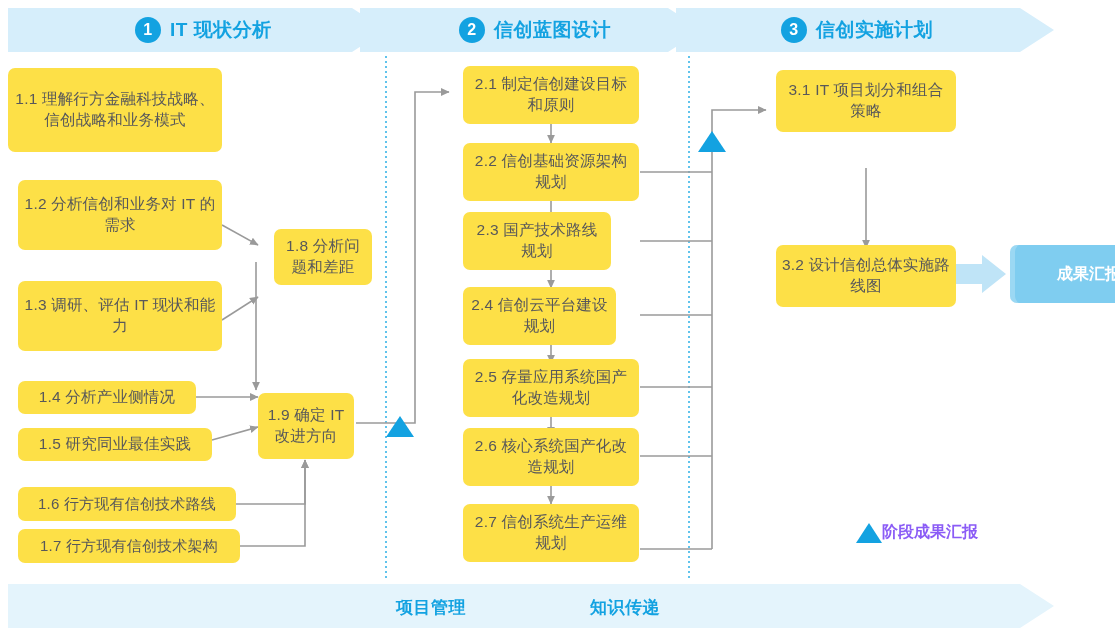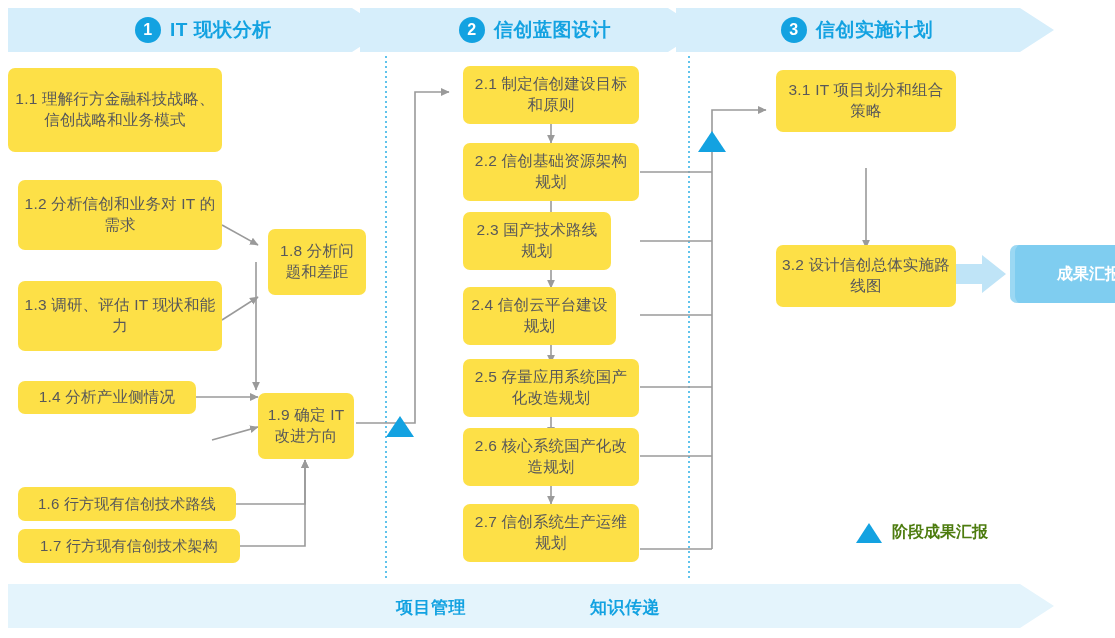--- a/index.html
+++ b/index.html
@@ -16,22 +16,22 @@
   .node.tight{font-size:15px;}
   .phase-label{position:absolute;z-index:4;display:flex;align-items:center;
         gap:9px;color:#13a2e1;font-weight:bold;font-size:19px;letter-spacing:.5px;}
   .badge{width:26px;height:26px;border-radius:50%;background:#13a2e1;color:#fff;
         font-size:16px;font-weight:bold;display:flex;align-items:center;
         justify-content:center;line-height:1;}
   .outcome{position:absolute;z-index:2;width:78px;height:58px;border-radius:7px;
         background:#7fcdf0;color:#ffffff;font-weight:bold;font-size:16px;
         line-height:1.25;display:flex;align-items:center;justify-content:center;
         text-align:center;box-shadow:inset 6px 0 0 -1px rgba(255,255,255,.22);}
-  .legend{position:absolute;z-index:4;display:flex;align-items:center;gap:10px;
-        color:#4d7c0f;font-weight:bold;font-size:16px;}
+  .legend{position:absolute;z-index:4;display:flex;align-items:center;
+        color:#8b5cf6;font-weight:bold;font-size:16px;}
   .legend-tri{width:0;height:0;border-left:13px solid transparent;
         border-right:13px solid transparent;border-bottom:20px solid #13a2e1;}
   .footer-label{position:absolute;z-index:4;color:#13a2e1;font-weight:bold;
         font-size:17px;letter-spacing:.5px;}
 </style>
 </head>
 <body>
 
 <div id="stage">
 
@@ -109,23 +109,24 @@
   </div>
   <div class="phase-label" style="left:781px;top:17px;">
     <span class="badge">3</span>
     <span>信创实施计划</span>
   </div>
 
   <div class="node" style="left:8px;top:68px;width:214px;height:84px;">1.1 理解行方金融科技战略、信创战略和业务模式</div>
   <div class="node" style="left:18px;top:180px;width:204px;height:70px;">1.2 分析信创和业务对 IT 的需求</div>
   <div class="node" style="left:18px;top:281px;width:204px;height:70px;">1.3 调研、评估 IT 现状和能力</div>
   <div class="node" style="left:18px;top:381px;width:178px;height:33px;">1.4 分析产业侧情况</div>
+  <div class="node" style="left:18px;top:428px;width:194px;height:33px;">1.5 研究同业最佳实践</div>
   <div class="node tight" style="left:18px;top:487px;width:218px;height:34px;">1.6 行方现有信创技术路线</div>
   <div class="node tight" style="left:18px;top:529px;width:222px;height:34px;">1.7 行方现有信创技术架构</div>
-  <div class="node" style="left:268px;top:229px;width:98px;height:66px;">1.8 分析问题和差距</div>
+  <div class="node" style="left:274px;top:229px;width:98px;height:56px;">1.8 分析问题和差距</div>
   <div class="node" style="left:258px;top:393px;width:96px;height:66px;">1.9 确定 IT 改进方向</div>
 
   <div class="node" style="left:463px;top:66px;width:176px;height:58px;">2.1 制定信创建设目标和原则</div>
   <div class="node" style="left:463px;top:143px;width:176px;height:58px;">2.2 信创基础资源架构规划</div>
   <div class="node" style="left:463px;top:212px;width:148px;height:58px;">2.3 国产技术路线规划</div>
   <div class="node" style="left:463px;top:287px;width:153px;height:58px;">2.4 信创云平台建设规划</div>
   <div class="node" style="left:463px;top:359px;width:176px;height:58px;">2.5 存量应用系统国产化改造规划</div>
   <div class="node" style="left:463px;top:428px;width:176px;height:58px;">2.6 核心系统国产化改造规划</div>
   <div class="node" style="left:463px;top:504px;width:176px;height:58px;">2.7 信创系统生产运维规划</div>
 

